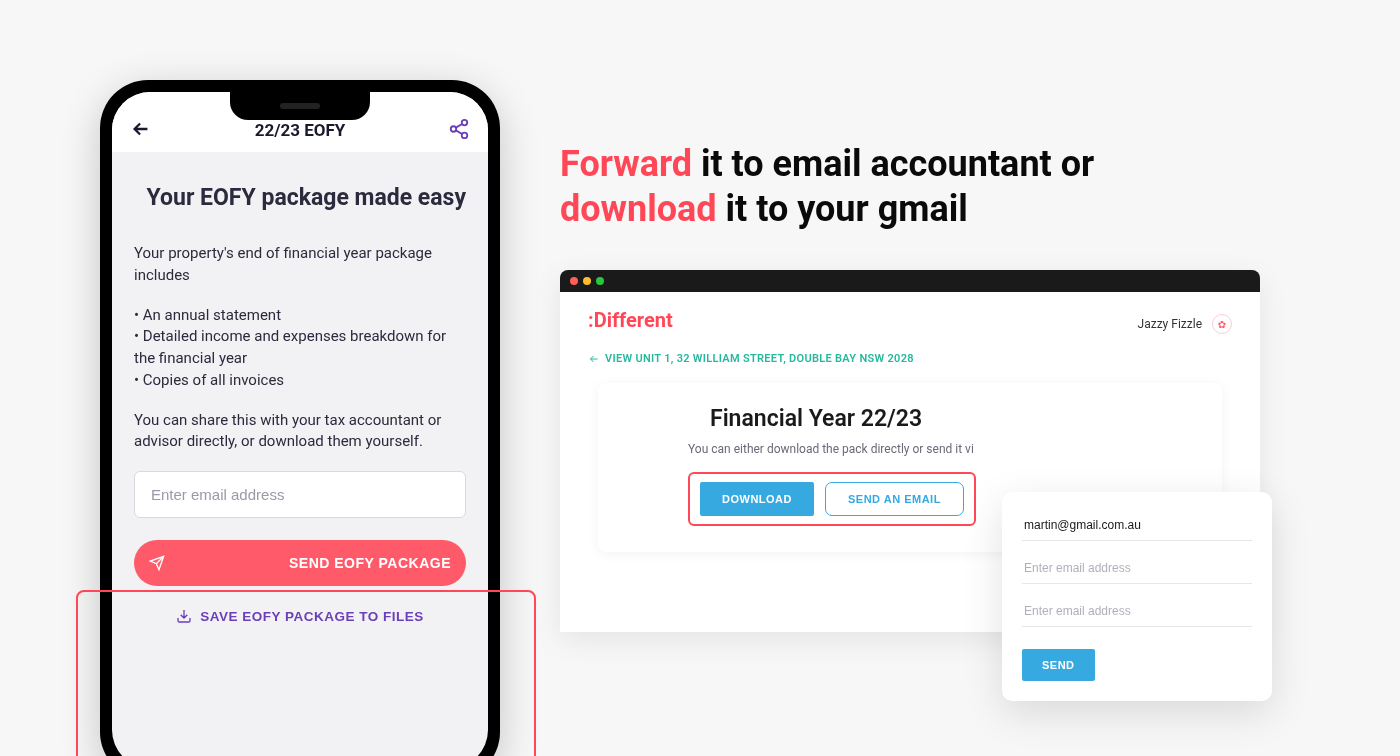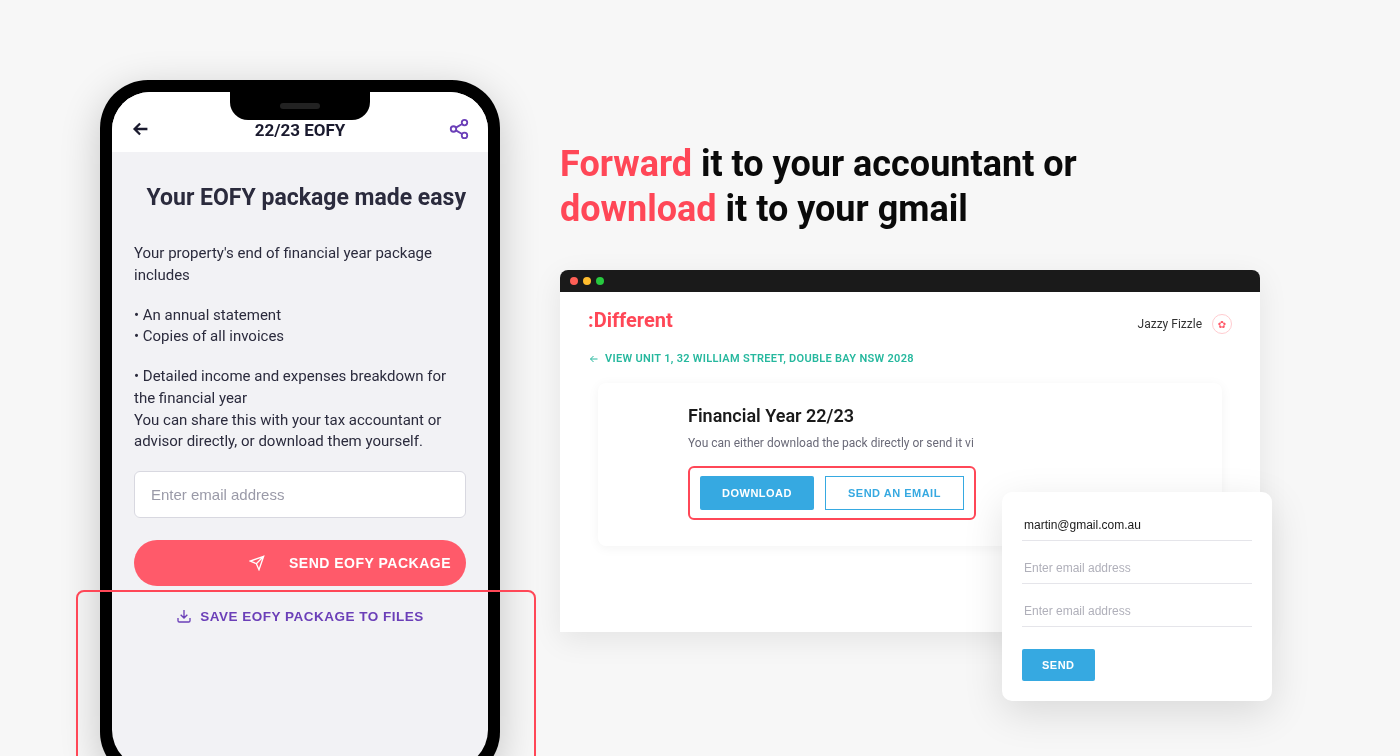--- a/index.html
+++ b/index.html
@@ -108,21 +108,21 @@
       color: #fff;
       border: none;
       border-radius: 999px;
       padding: 15px;
       font-size: 14px;
       font-weight: 700;
       letter-spacing: 0.5px;
       margin-top: 22px;
       display: flex;
       align-items: center;
-      justify-content: flex-end;
+      justify-content: space-between;
       gap: 24px;
     }
     .save-btn {
       width: 100%;
       background: transparent;
       color: #6b3fb8;
       border: none;
       padding: 16px;
       font-size: 13.5px;
       font-weight: 700;
@@ -175,21 +175,21 @@
     .avatar { width: 20px; height: 20px; border-radius: 50%; border: 1px solid #ffccd0; display: flex; align-items: center; justify-content: center; font-size: 10px; color: #ff5a6a; }
     .breadcrumb { font-size: 11px; font-weight: 600; color: #26b89e; letter-spacing: 0.3px; display: flex; align-items: center; gap: 5px; margin-bottom: 18px; }
     .breadcrumb svg { width: 12px; height: 12px; }
     .web-card {
       background: #fff;
       border-radius: 8px;
       padding: 22px 70px 26px 90px;
       box-shadow: 0 2px 12px rgba(0,0,0,0.05);
       margin: 0 10px;
     }
-    .fy-title { font-size: 18px; font-weight: 600; color: #1a1a1a; margin-bottom: 10px; }
+    .fy-title { font-size: 23px; font-weight: 600; color: #1a1a1a; margin-bottom: 10px; margin-left: 22px; }
     .fy-desc { font-size: 12px; color: #6a6a78; line-height: 1.5; margin-bottom: 10px; }
     .fy-desc2 { font-size: 12px; color: #6a6a78; margin-bottom: 16px; }
     .btn-row { display: flex; gap: 11px; }
     .btn-row-wrap {
       display: inline-block;
       border: 2px solid #ff4757;
       border-radius: 6px;
       padding: 8px 10px;
     }
     .dl-btn {
@@ -203,21 +203,21 @@
       border-radius: 2px;
     }
     .email-btn {
       background: #fff;
       color: #36a9e1;
       border: 1px solid #36a9e1;
       padding: 10px 22px;
       font-size: 11px;
       font-weight: 700;
       letter-spacing: 0.5px;
-      border-radius: 0;
+      border-radius: 7px;
     }
 
     .email-popover {
       position: absolute;
       right: -12px;
       top: 200px;
       width: 270px;
       background: #fff;
       border-radius: 10px;
       box-shadow: 0 12px 40px rgba(0,0,0,0.12);
@@ -267,43 +267,43 @@
               <circle cx="6" cy="12" r="3"></circle>
               <circle cx="18" cy="19" r="3"></circle>
               <path d="M8.6 13.5l6.8 4M15.4 6.5l-6.8 4"></path>
             </svg>
         </span>
       </div>
       <div class="phone-body">
         <div class="eofy-heading">Your EOFY package made easy</div>
         <div class="eofy-text">Your property's end of financial year package includes</div>
         <div class="eofy-text" style="margin-bottom:0">• An annual statement</div>
+        <div class="eofy-text" style="margin-bottom:0">• Detailed income and expenses breakdown for the financial year</div>
         <div class="eofy-text">• Copies of all invoices</div>
-        <div class="eofy-text" style="margin-bottom:0">• Detailed income and expenses breakdown for the financial year</div>
         <div class="eofy-text">You can share this with your tax accountant or advisor directly, or download them yourself.</div>
         <input class="email-input" placeholder="Enter email address" style="">
         <button class="send-btn">
           <svg width="16" height="16" viewBox="0 0 24 24" fill="none" stroke="currentColor" stroke-width="2">
               <path d="M22 2L11 13M22 2l-7 20-4-9-9-4 20-7z"></path>
             </svg>
           <span>SEND EOFY PACKAGE</span>
         </button>
         <button class="save-btn">
           <svg width="16" height="16" viewBox="0 0 24 24" fill="none" stroke="currentColor" stroke-width="2">
               <path d="M21 15v4a2 2 0 01-2 2H5a2 2 0 01-2-2v-4M7 10l5 5 5-5M12 15V3"></path>
             </svg>
           <span>SAVE EOFY PACKAGE TO FILES</span>
         </button>
       </div>
     </div>
   </div>
 
   <div class="right-side">
     <h1 class="headline">
-      <span class="accent">Forward</span><span> it to your accountant or </span><span class="accent">download</span><span> it to your gmail</span>
+      <span class="accent">Forward</span><span> it to email accountant or </span><span class="accent">download</span><span> it to your gmail</span>
     </h1>
 
     <div class="browser-window">
       <div class="browser-bar">
         <div class="dot red"></div>
         <div class="dot yellow"></div>
         <div class="dot green"></div>
       </div>
       <div class="browser-body">
         <div class="web-header">

